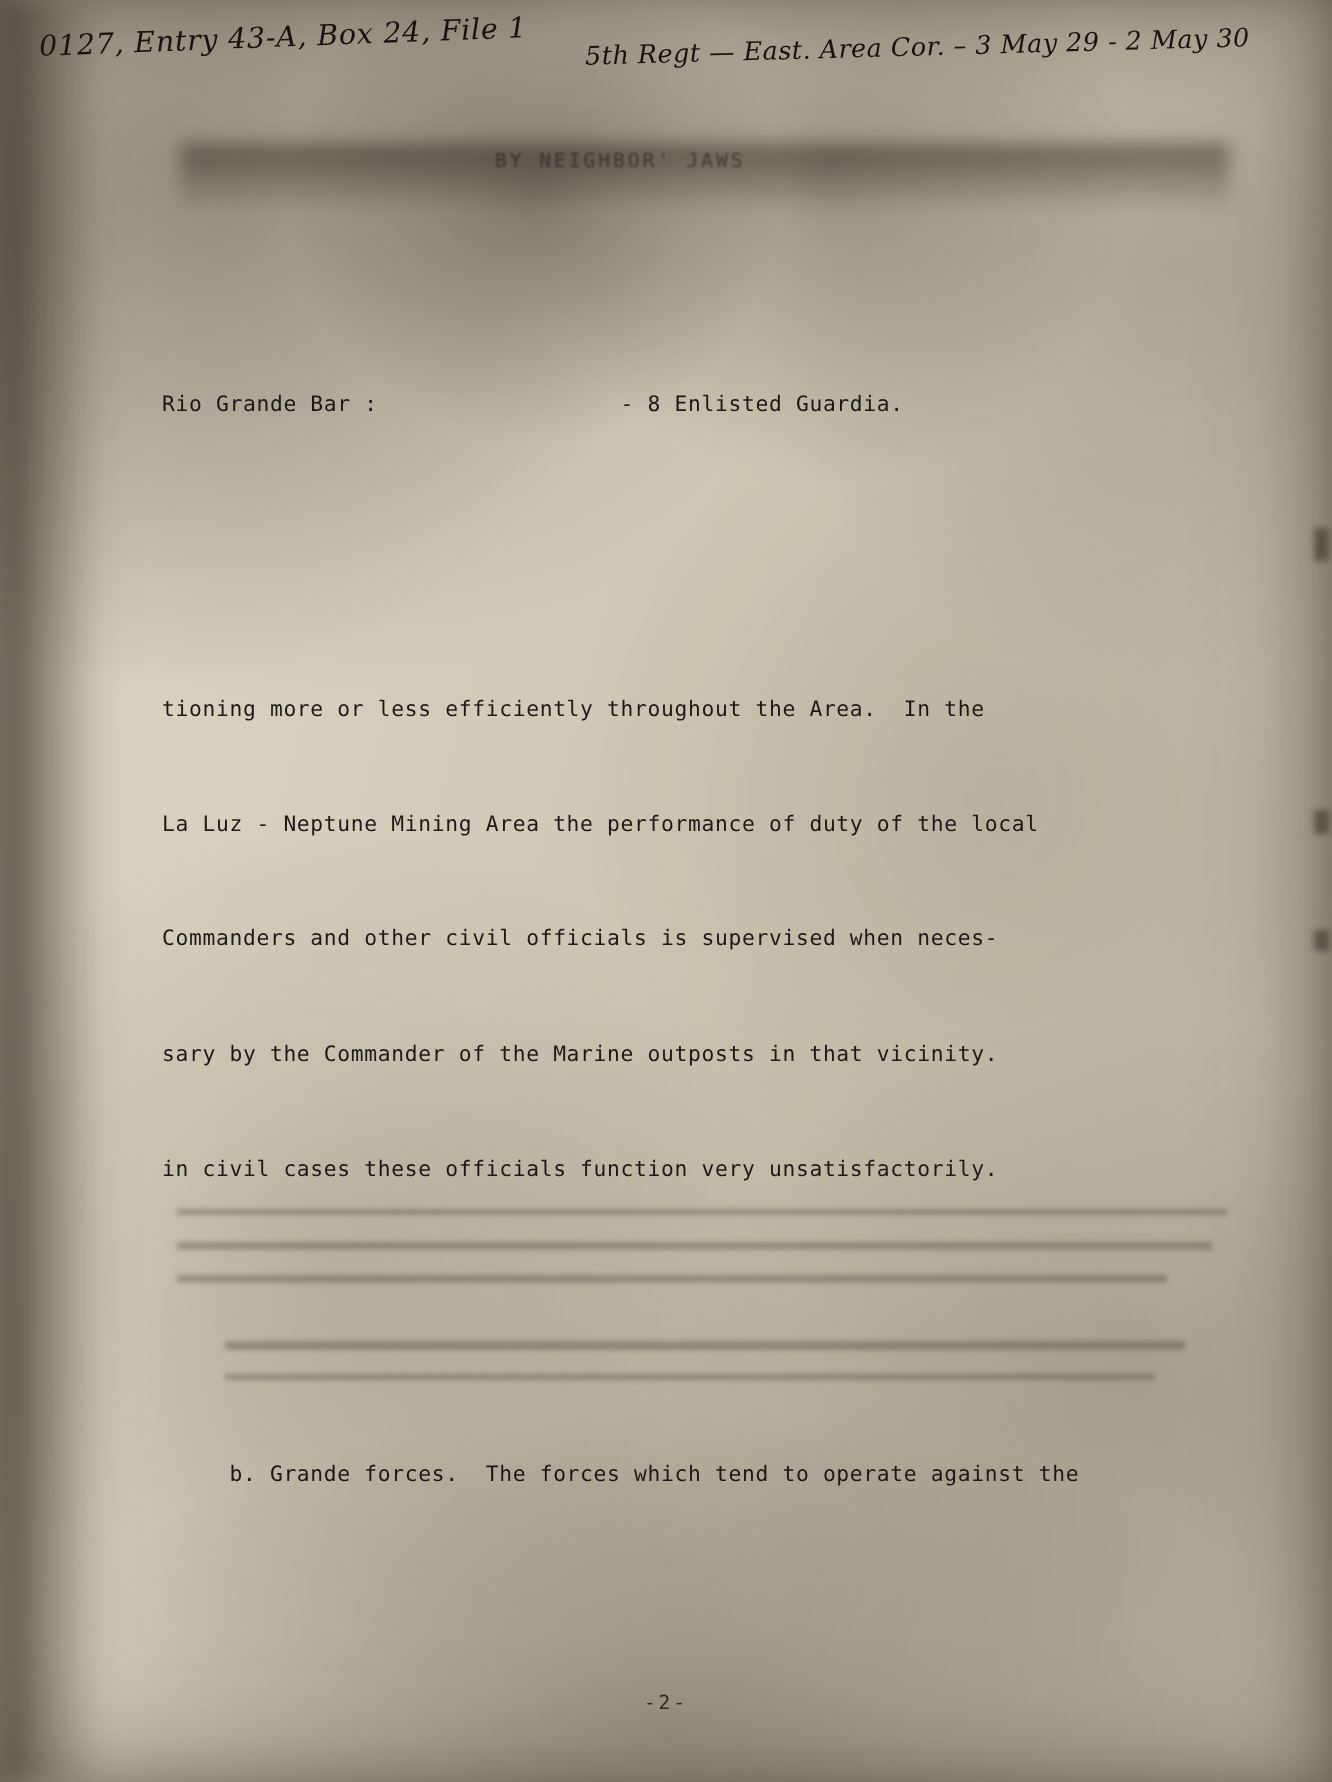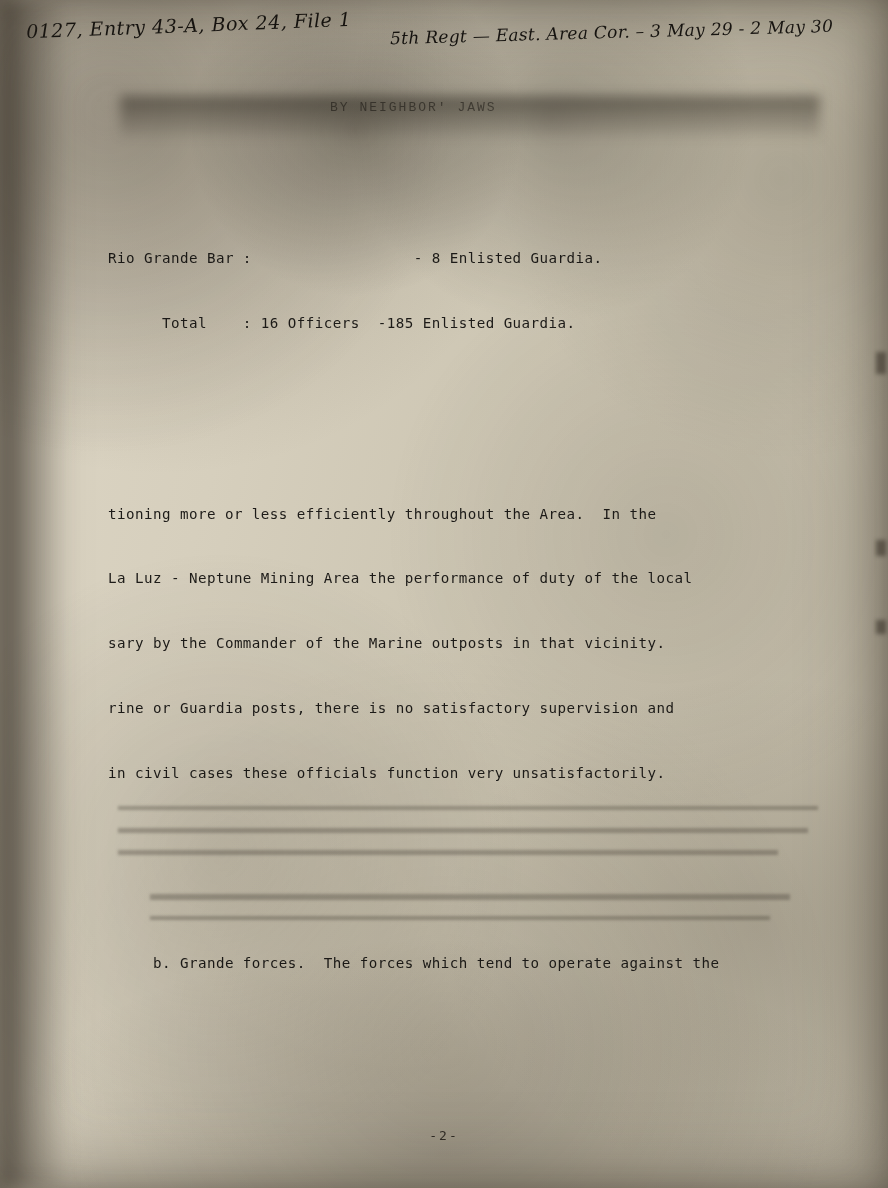--- a/index.html
+++ b/index.html
@@ -83,35 +83,34 @@
   }
 
   
   .faint-header {
     position: absolute;
     left: 330px; top: 100px;
     font-size: 13px;
     letter-spacing: 2px;
     color: rgba(30,26,20,0.55);
     filter: blur(0.6px);
-    font-family: Liberation Mono, monospace;
   }
 
   .typed {
     position: absolute;
     left: 108px;
     top: 140px;
     width: 740px;
     font-size: 14.2px;
     line-height: 21.6px;
     letter-spacing: 0.45px;
     white-space: pre-wrap;
   }
   .blk { margin-bottom: 18px; }
-  .ln { display: block; white-space: pre; }
+  .ln { display: block; white-space: pre; margin-top: 12px; }
   .strike-band {
     position: absolute;
     background: rgba(50,44,34,0.30);
     filter: blur(1.6px);
     pointer-events: none;
   }
 
   .pagenum {
     position: absolute;
     left: 0; right: 0;
@@ -141,28 +140,27 @@
 
   <div class="hand hand-left">0127, Entry 43-A, Box 24, File 1</div>
   <div class="hand hand-right">5th Regt — East. Area Cor. – 3 May 29 - 2 May 30</div>
 
   <div class="faint-header">BY NEIGHBOR' JAWS</div>
 
   <div class="typed">
 
     <div class="blk">
       <span class="ln">Rio Grande Bar :                  - 8 Enlisted Guardia.</span>
-      <span class="ln">      Total    : 16 Officers  -185 Enlisted Guardia.</span>
     </div>
 
     <div class="blk">
       <span class="ln">tioning more or less efficiently throughout the Area.  In the</span>
       <span class="ln">La Luz - Neptune Mining Area the performance of duty of the local</span>
+      <span class="ln">Commanders and other civil officials is supervised when neces-</span>
       <span class="ln">sary by the Commander of the Marine outposts in that vicinity.</span>
-      <span class="ln">rine or Guardia posts, there is no satisfactory supervision and</span>
       <span class="ln">in civil cases these officials function very unsatisfactorily.</span>
     </div>
 
     <div class="blk">
       <span class="ln">     b. Grande forces.  The forces which tend to operate against the</span>
       
       
     </div>
 
     

